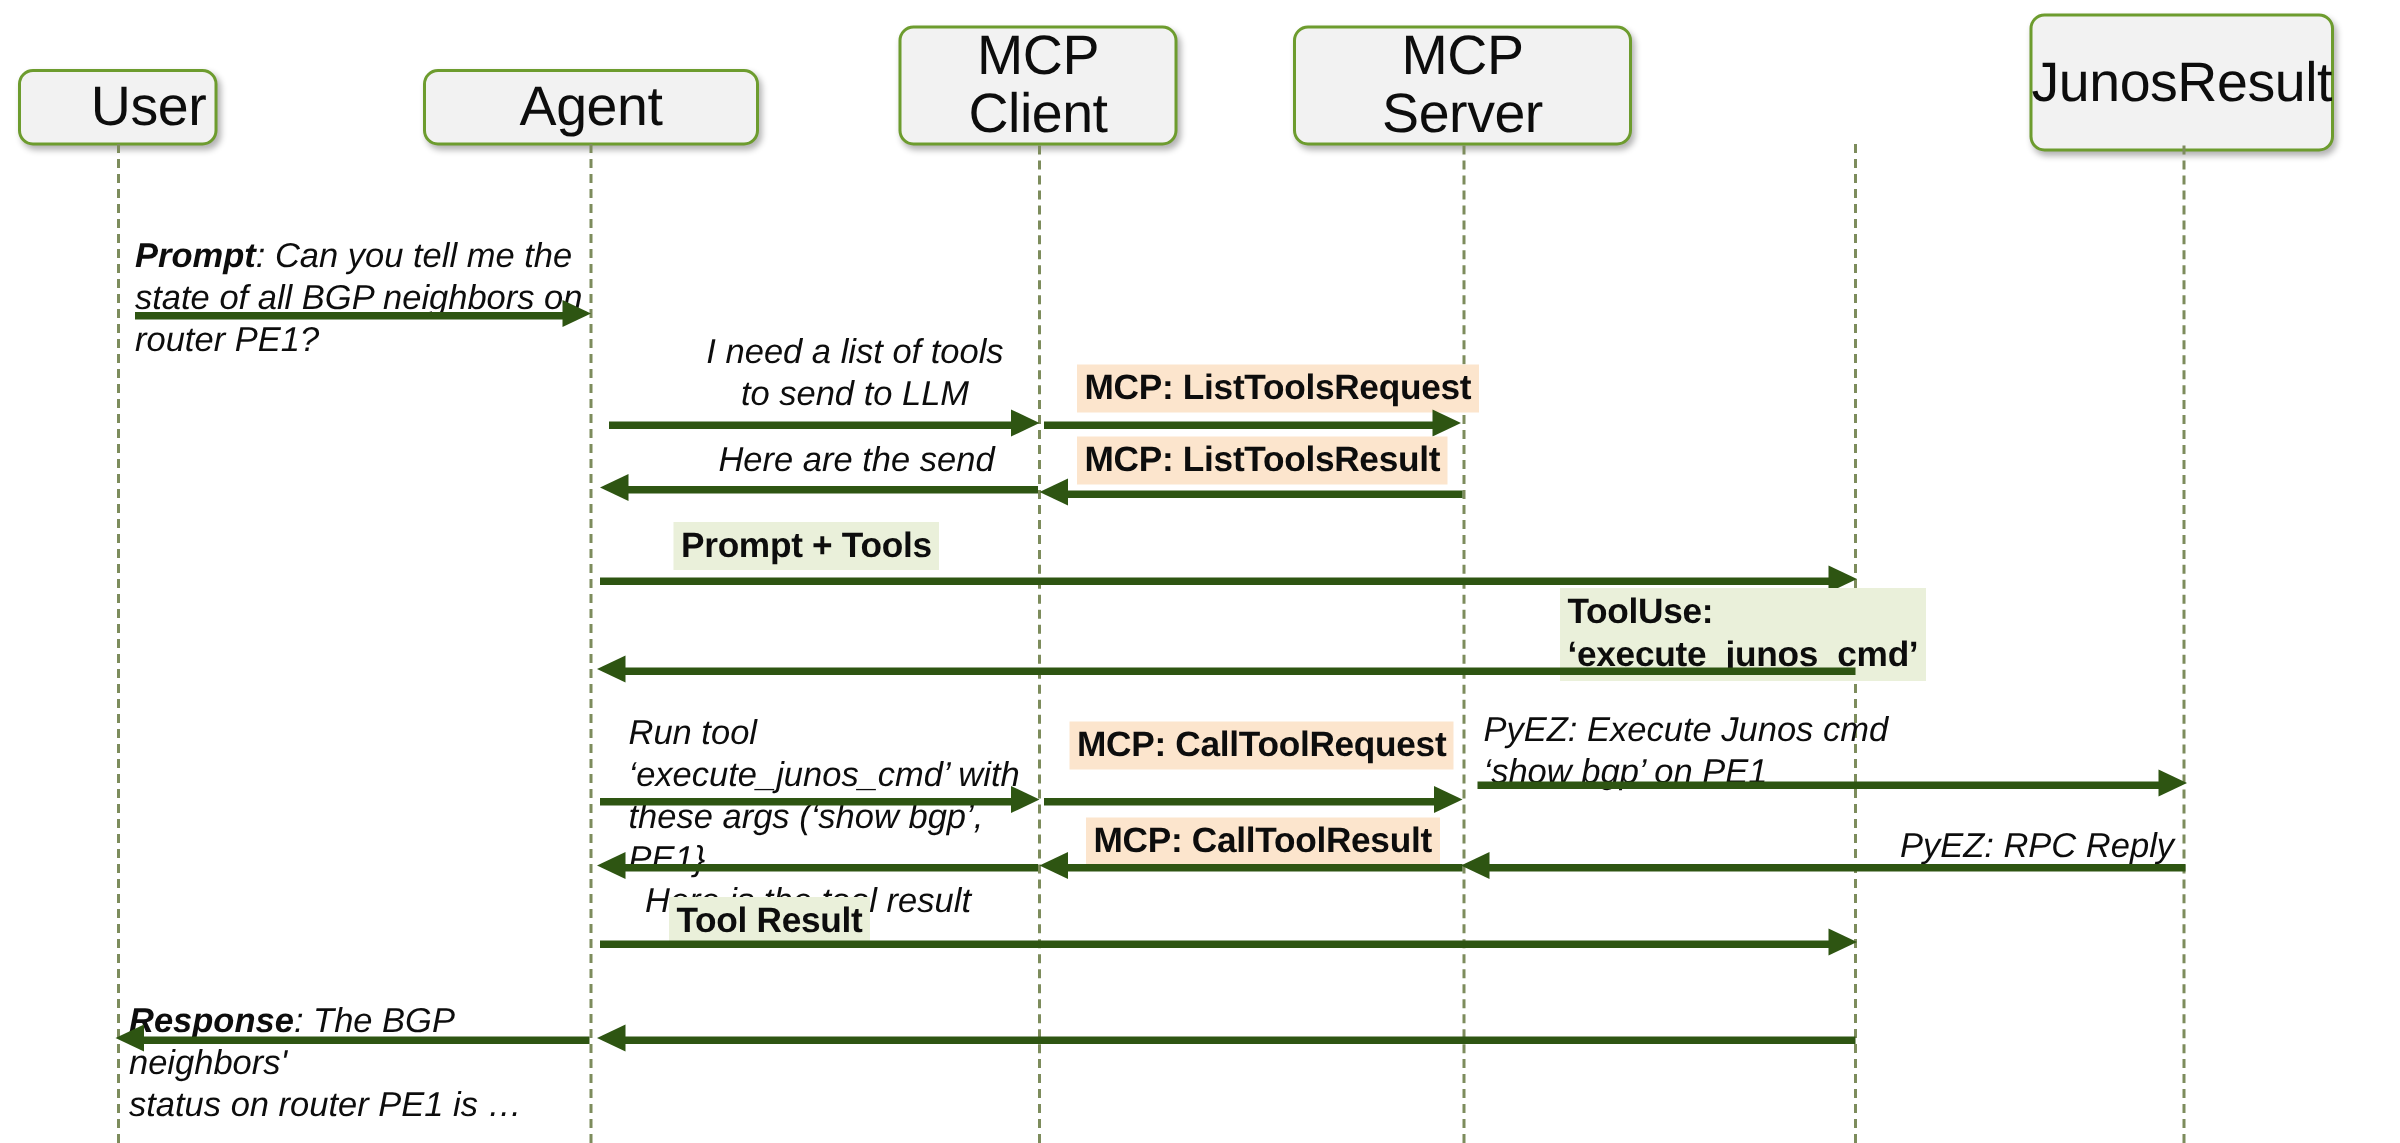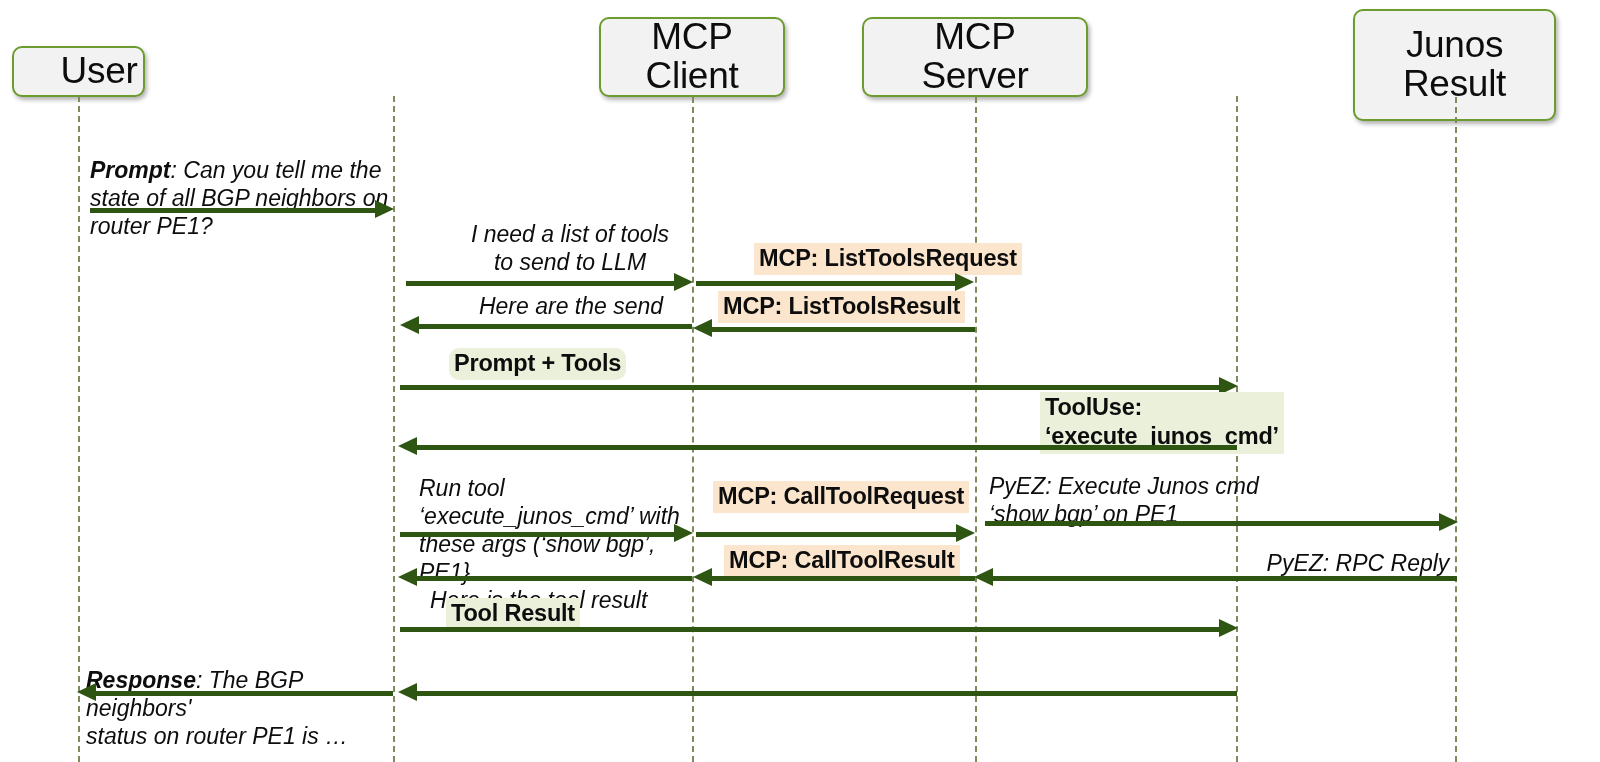--- a/index.html
+++ b/index.html
@@ -86,33 +86,36 @@
 </style>
 </head>
 <body>
 
 <div id="canvas">
 
   <div class="actor" style="left:12px;top:46px;width:133px;height:51px;padding-left:41px;">
     <span>User</span>
   </div>
 
+  <div class="actor" style="left:282px;top:46px;width:224px;height:51px;">
+    <span>Agent</span>
+  </div>
 
   <div class="actor" style="left:599px;top:17px;width:186px;height:80px;flex-direction:column;">
     <span>MCP</span>
     <span>Client</span>
   </div>
 
   <div class="actor" style="left:862px;top:17px;width:226px;height:80px;flex-direction:column;">
     <span>MCP</span>
     <span>Server</span>
   </div>
 
 
-  <div class="actor" style="left:1353px;top:9px;width:203px;height:112px;flex-direction:column;">
+  <div class="actor" style="left:1353px;top:9px;width:203px;height:92px;flex-direction:row;">
     <span>Junos</span>
     <span>Result</span>
   </div>
 
   <div class="lifeline" style="left:78px;"></div>
   <div class="lifeline" style="left:393px;"></div>
   <div class="lifeline tall" style="left:692px;"></div>
   <div class="lifeline tall" style="left:975px;"></div>
   <div class="lifeline" style="left:1236px;"></div>
   <div class="lifeline tall" style="left:1455px;"></div>
@@ -127,39 +130,39 @@
     <div class="head"></div>
   </div>
 
   <div class="lbl italic" style="left:455px;top:220px;width:230px;text-align:center;">I need a list of tools
 to send to LLM</div>
   <div class="msg right" style="left:406px;top:279px;width:286px;">
     <div class="shaft"></div>
     <div class="head"></div>
   </div>
 
-  <div class="lbl tag hl-peach pad" style="left:754px;top:243px;">MCP: ListToolsRequest</div>
+  <div class="lbl tag hl-peach pad" style="left:718px;top:243px;">MCP: ListToolsRequest</div>
   <div class="msg right" style="left:696px;top:279px;width:277px;">
     <div class="shaft"></div>
     <div class="head"></div>
   </div>
 
   <div class="lbl italic" style="left:455px;top:292px;width:232px;text-align:center;">Here are the send</div>
   <div class="msg left" style="left:401px;top:322px;width:291px;">
     <div class="shaft"></div>
     <div class="head"></div>
   </div>
 
   <div class="lbl tag hl-peach pad" style="left:718px;top:291px;">MCP: ListToolsResult</div>
   <div class="msg left" style="left:694px;top:325px;width:281px;">
     <div class="shaft"></div>
     <div class="head"></div>
   </div>
 
-  <div class="lbl tag hl-green pad" style="left:449px;top:348px;border-radius:10px;">Prompt + Tools</div>
+  <div class="lbl tag hl-green pad" style="left:449px;top:348px;">Prompt + Tools</div>
   <div class="msg right" style="left:400px;top:383px;width:837px;">
     <div class="shaft"></div>
     <div class="head"></div>
   </div>
 
   <div class="lbl tag hl-green pad" style="left:1040px;top:392px;">ToolUse:
 ‘execute_junos_cmd’</div>
   <div class="msg left" style="left:399px;top:443px;width:838px;">
     <div class="shaft"></div>
     <div class="head"></div>

